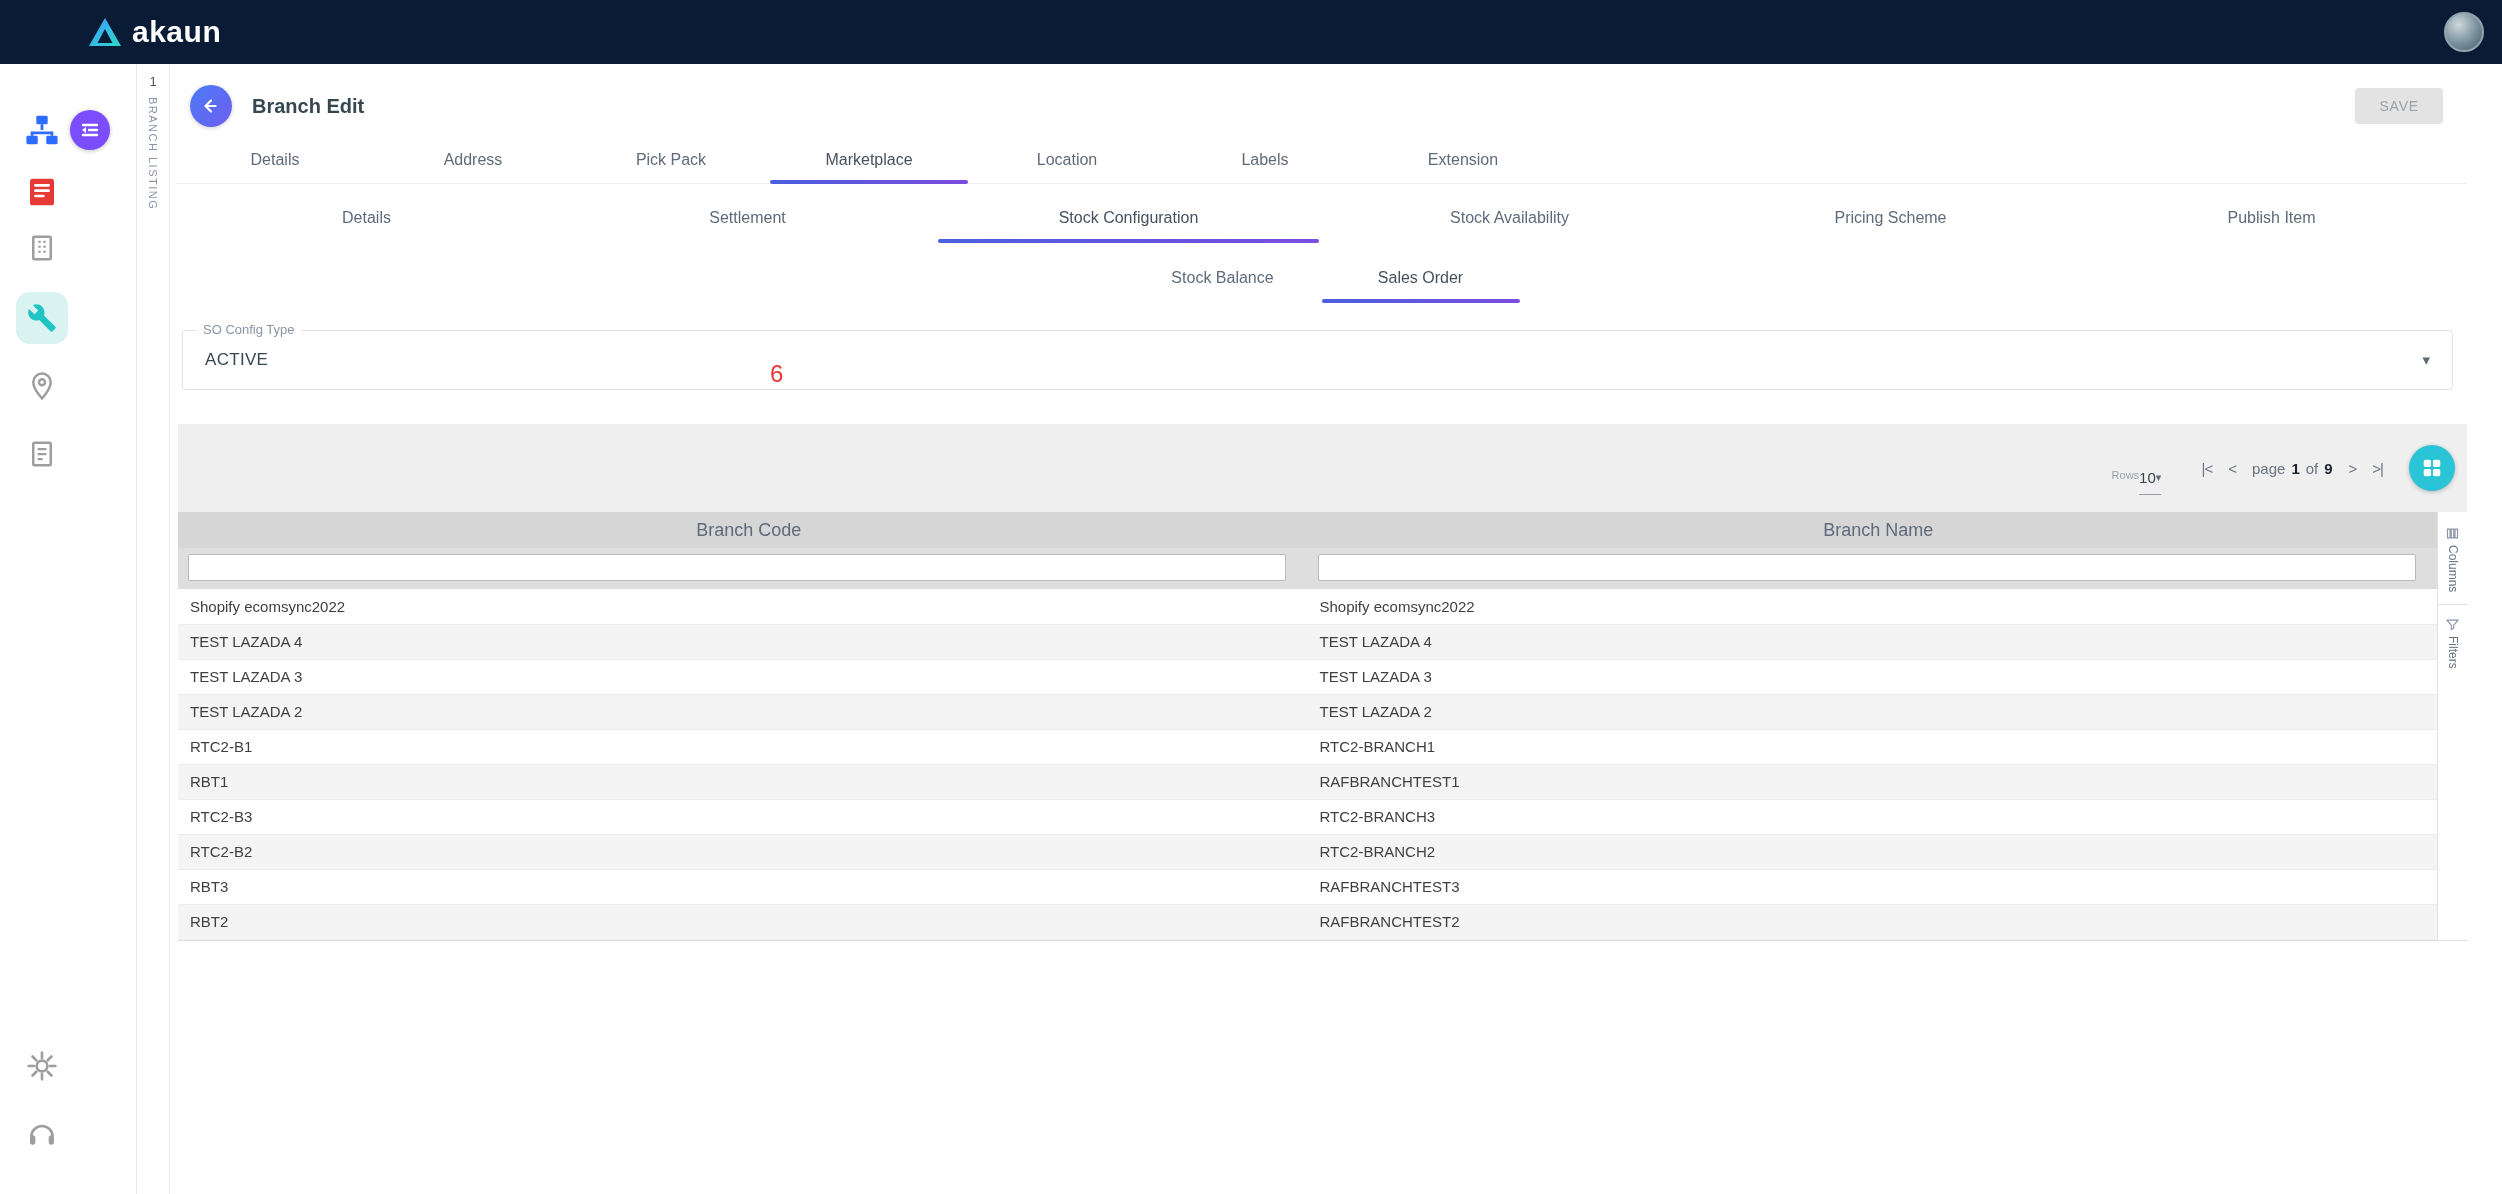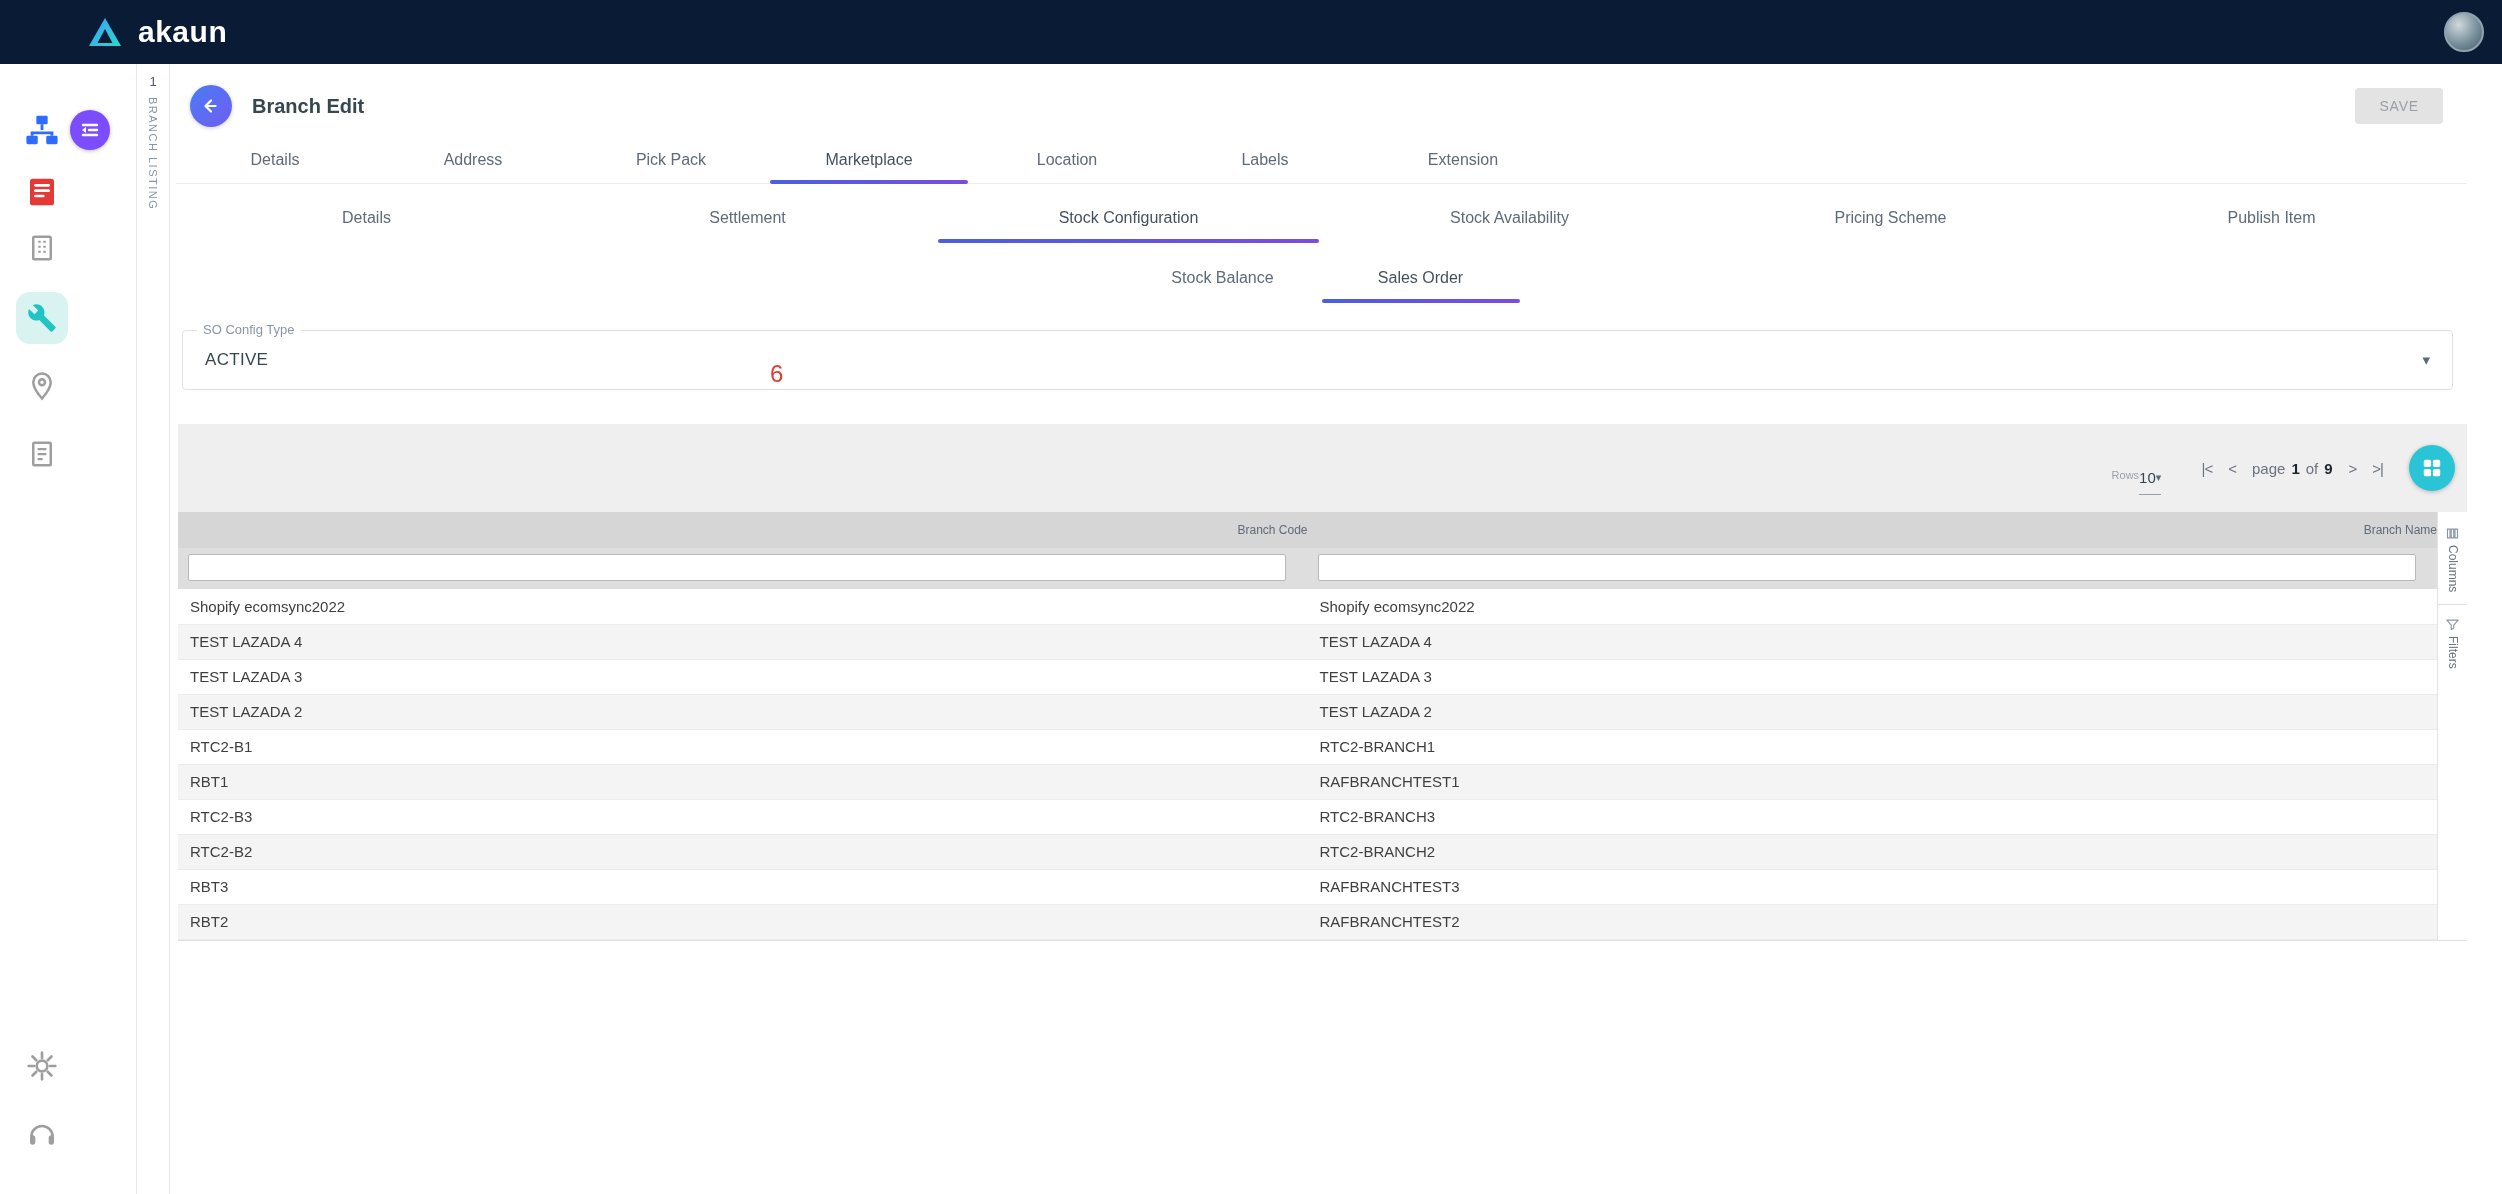--- a/index.html
+++ b/index.html
@@ -1,21 +1,21 @@
 <!DOCTYPE html>
 <html><head>
 <meta charset="utf-8">
 <style>
   *{margin:0;padding:0;box-sizing:border-box;}
   html,body{width:2502px;height:1194px;}
   body{font-family:"Liberation Sans",sans-serif;background:#fff;color:#3c4858;overflow:hidden;}
 
   
   .topbar{height:64px;background:#0a1b36;display:flex;align-items:center;justify-content:space-between;padding:0 18px 0 88px;}
-  .brand{display:flex;align-items:center;gap:16px;cursor:pointer;}
+  .brand{display:flex;align-items:center;gap:10px;cursor:pointer;}
   .brand-name{color:#fff;font-size:30px;font-weight:bold;letter-spacing:.5px;}
   .avatar{width:40px;height:40px;border-radius:50%;background:radial-gradient(circle at 35% 30%,#cfd8dc 0%,#78909c 55%,#455a64 100%);border:2px solid #90a4ae;cursor:pointer;}
 
   
   .shell{display:flex;height:1130px;position:relative;}
   .sidebar{width:136px;position:relative;flex:none;background:#fff;}
   .s-icon{position:absolute;left:24px;width:36px;height:36px;display:flex;align-items:center;justify-content:center;cursor:pointer;}
   .toggle-btn{position:absolute;left:70px;top:46px;width:40px;height:40px;border-radius:50%;background:#7c4dff;border:none;display:flex;align-items:center;justify-content:center;cursor:pointer;z-index:3;box-shadow:0 1px 4px rgba(0,0,0,.25);}
   .wrench-bg{position:absolute;left:16px;top:228px;width:52px;height:52px;border-radius:14px;background:#d9f3f1;display:flex;align-items:center;justify-content:center;cursor:pointer;}
 
@@ -55,21 +55,21 @@
   .rows-value{display:flex;align-items:center;justify-content:space-between;border-bottom:1px solid #9aa0a6;font-size:15px;color:#37474f;padding-bottom:8px;}
   .rows-caret{font-size:11px;color:#5f6b7a;}
   .pagination{display:flex;align-items:center;gap:16px;font-size:15px;color:#6b7280;}
   .pg-btn{cursor:pointer;letter-spacing:-1px;font-size:15px;color:#6b7280;}
   .page-text{color:#6b7280;display:flex;gap:6px;align-items:center;font-size:15px;}
   .page-text b{color:#1d2530;}
   .grid-btn{width:46px;height:46px;border-radius:50%;background:#29c5d6;border:none;display:flex;align-items:center;justify-content:center;cursor:pointer;box-shadow:0 1px 4px rgba(0,0,0,.25);}
 
   .table-wrap{display:flex;background:#fff;border-bottom:1px solid #e0e0e0;}
   .data-table{border-collapse:collapse;flex:1;table-layout:fixed;}
-  .data-table th{background:#d6d6d6;height:36px;font-size:12px;color:#5f6b7a;font-weight:normal;text-align:right;padding-left:12px;}
+  .data-table th{background:#d6d6d6;height:36px;font-size:18px;color:#5f6b7a;font-weight:normal;text-align:center;padding-left:12px;}
   .filter-row td{background:#dedede;padding:6px 10px 8px 10px;}
   .filter-input{width:99%;height:27px;border:1px solid #b9b9b9;background:#fff;border-radius:2px;outline:none;padding:0 8px;font-family:"Liberation Sans",sans-serif;font-size:14px;}
   .data-table tbody tr{height:35px;border-bottom:1px solid #ececec;cursor:pointer;}
   .data-table tbody tr.alt{background:#f4f4f4;}
   .data-table td.cell{font-size:15px;color:#3f3f3f;padding-left:12px;}
 
   .right-rail{width:30px;border-left:1px solid #e3e3e3;display:flex;flex-direction:column;align-items:center;padding-top:8px;flex:none;}
   .rail-section{display:flex;flex-direction:column;align-items:center;gap:4px;padding:6px 0;cursor:pointer;}
   .rail-vtext{writing-mode:vertical-rl;font-size:12px;color:#6b7280;white-space:nowrap;}
   .rail-divider{width:100%;height:1px;background:#e0e0e0;margin:6px 0;}

